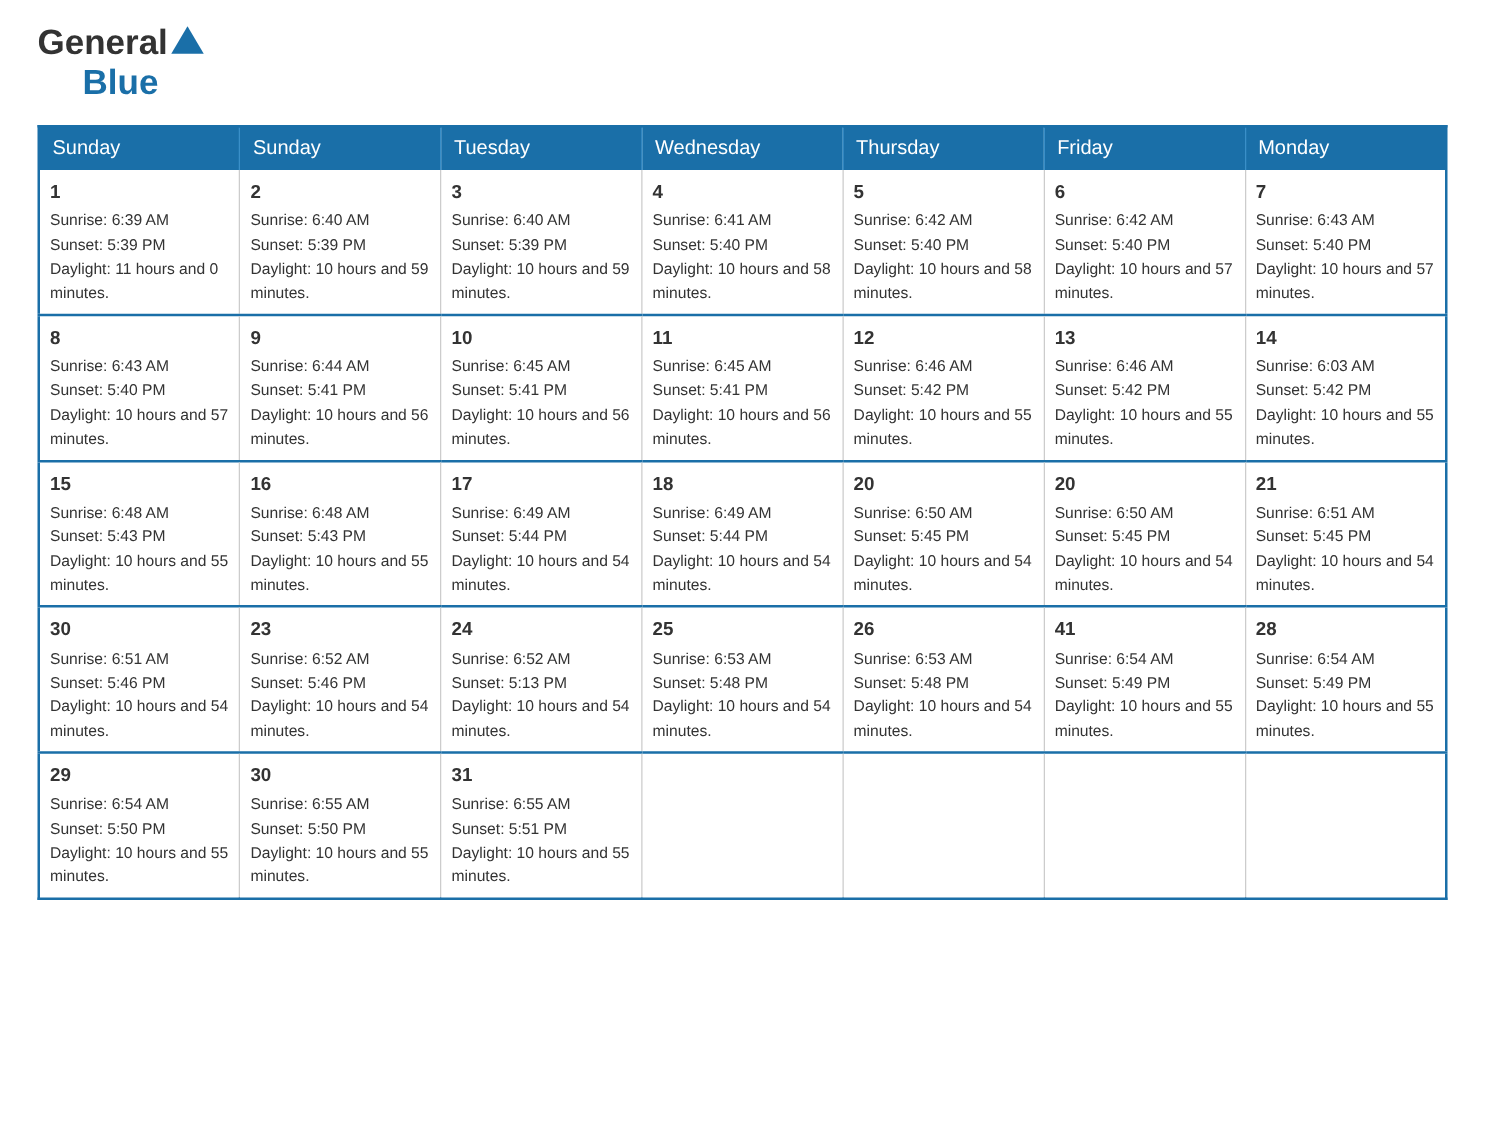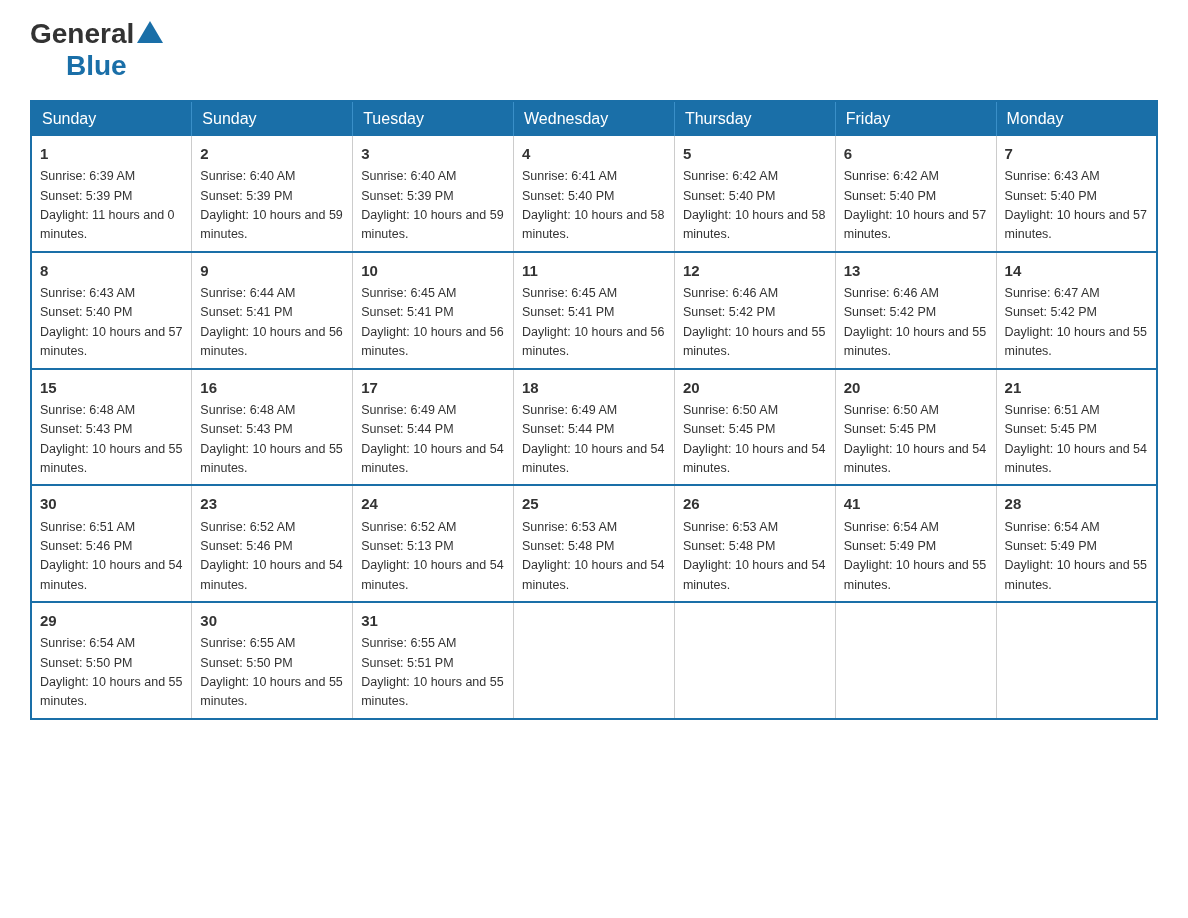--- a/index.html
+++ b/index.html
@@ -141,21 +141,21 @@
         <td><span class="day-num">6</span><span>Sunrise: 6:42 AM</span><br><span>Sunset: 5:40 PM</span><br><span>Daylight: 10 hours and 57 minutes.</span></td>
         <td><span class="day-num">7</span><span>Sunrise: 6:43 AM</span><br><span>Sunset: 5:40 PM</span><br><span>Daylight: 10 hours and 57 minutes.</span></td>
       </tr>
       <tr>
         <td><span class="day-num">8</span><span>Sunrise: 6:43 AM</span><br><span>Sunset: 5:40 PM</span><br><span>Daylight: 10 hours and 57 minutes.</span></td>
         <td><span class="day-num">9</span><span>Sunrise: 6:44 AM</span><br><span>Sunset: 5:41 PM</span><br><span>Daylight: 10 hours and 56 minutes.</span></td>
         <td><span class="day-num">10</span><span>Sunrise: 6:45 AM</span><br><span>Sunset: 5:41 PM</span><br><span>Daylight: 10 hours and 56 minutes.</span></td>
         <td><span class="day-num">11</span><span>Sunrise: 6:45 AM</span><br><span>Sunset: 5:41 PM</span><br><span>Daylight: 10 hours and 56 minutes.</span></td>
         <td><span class="day-num">12</span><span>Sunrise: 6:46 AM</span><br><span>Sunset: 5:42 PM</span><br><span>Daylight: 10 hours and 55 minutes.</span></td>
         <td><span class="day-num">13</span><span>Sunrise: 6:46 AM</span><br><span>Sunset: 5:42 PM</span><br><span>Daylight: 10 hours and 55 minutes.</span></td>
-        <td><span class="day-num">14</span><span>Sunrise: 6:47 AM</span><br><span>Sunset: 5:42 PM</span><br><span>Daylight: 10 hours and 55 minutes.</span></td>
+        <td><span class="day-num">14</span><span>Sunrise: 6:03 AM</span><br><span>Sunset: 5:42 PM</span><br><span>Daylight: 10 hours and 55 minutes.</span></td>
       </tr>
       <tr>
         <td><span class="day-num">15</span><span>Sunrise: 6:48 AM</span><br><span>Sunset: 5:43 PM</span><br><span>Daylight: 10 hours and 55 minutes.</span></td>
         <td><span class="day-num">16</span><span>Sunrise: 6:48 AM</span><br><span>Sunset: 5:43 PM</span><br><span>Daylight: 10 hours and 55 minutes.</span></td>
         <td><span class="day-num">17</span><span>Sunrise: 6:49 AM</span><br><span>Sunset: 5:44 PM</span><br><span>Daylight: 10 hours and 54 minutes.</span></td>
         <td><span class="day-num">18</span><span>Sunrise: 6:49 AM</span><br><span>Sunset: 5:44 PM</span><br><span>Daylight: 10 hours and 54 minutes.</span></td>
         <td><span class="day-num">20</span><span>Sunrise: 6:50 AM</span><br><span>Sunset: 5:45 PM</span><br><span>Daylight: 10 hours and 54 minutes.</span></td>
         <td><span class="day-num">20</span><span>Sunrise: 6:50 AM</span><br><span>Sunset: 5:45 PM</span><br><span>Daylight: 10 hours and 54 minutes.</span></td>
         <td><span class="day-num">21</span><span>Sunrise: 6:51 AM</span><br><span>Sunset: 5:45 PM</span><br><span>Daylight: 10 hours and 54 minutes.</span></td>
       </tr>

